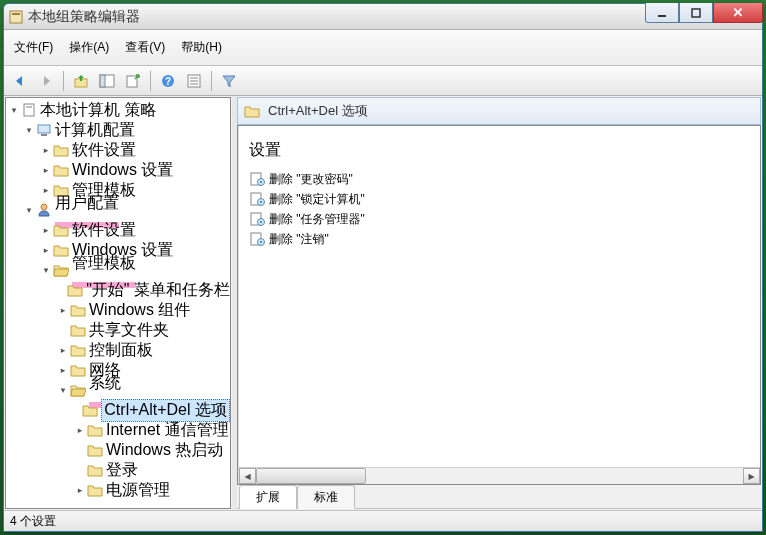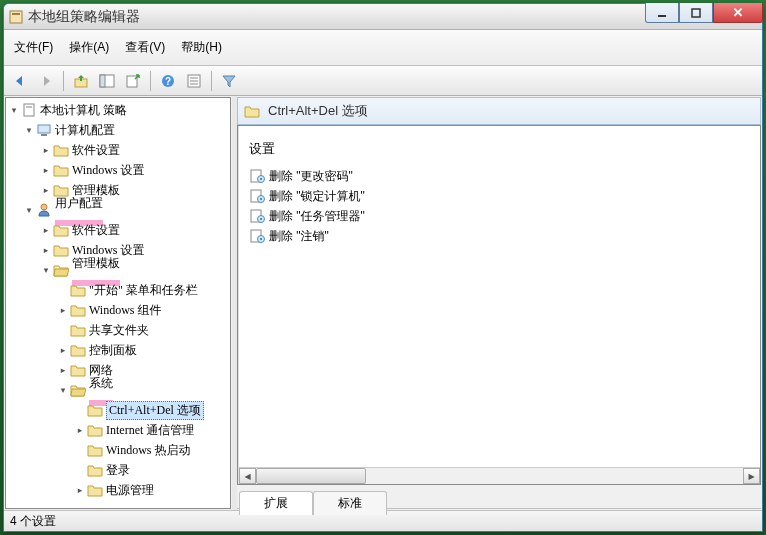--- a/index.html
+++ b/index.html
@@ -25,43 +25,43 @@
   .client { flex: 1; display: flex; min-height: 0; }
   .treepanel { width: 226px; background: #fff; border: 1px solid #888; margin: 1px; overflow: auto; }
   .splitter { width: 5px; background: #e8e8e8; cursor: ew-resize; }
   .mainpanel { flex: 1; display: flex; flex-direction: column; margin: 1px 1px 1px 0; min-width: 0; }
 
   .tree { padding: 2px 0; }
   .tn { white-space: nowrap; }
   .tn-row { display: flex; align-items: center; height: 20px; }
   .tn-toggle { width: 12px; text-align: center; color: #555; font-size: 9px; user-select: none; }
   .tn-icon { width: 16px; height: 16px; margin: 0 3px 0 1px; flex-shrink: 0; }
-  .tn-label { font-size: 12px; font-family: Liberation Serif, serif; }
+  .tn-label { font-size: 16px; }
   .tn-sel > .tn-row .tn-label { background: #cde6ff; border: 1px dotted #3a7aa0; padding: 0 2px; }
   .tn-kids { padding-left: 17px; }
   .underline-red { border-bottom: 6px solid #f9a8d4; display: inline-block; padding-bottom: 8px; }
 
   .hdrbar { height: 28px; background: linear-gradient(to bottom, #f2f6fb 0%, #e2ecf6 100%); border: 1px solid #aac0d8; display: flex; align-items: center; padding: 0 6px; }
   .hdrbar .ficon { width: 16px; height: 16px; margin-right: 8px; }
   .hdrbar .hlabel { font-size: 13px; color: #333; }
 
   .content { flex: 1; display: flex; border: 1px solid #888; background: #fff; min-height: 0; position: relative; }
   .c-left { width: 200px; padding: 14px 10px; font-size: 12px; }
   .c-right { flex: 1; padding: 14px 10px; border-left: 1px solid #e0e0e0; min-width: 0; overflow: hidden; position: relative; }
-  .col-head { font-size: 13px; margin-bottom: 8px; }
+  .col-head { font-size: 16px; margin-bottom: 8px; }
   .policy-item { display: flex; align-items: center; height: 20px; white-space: nowrap; }
   .policy-item .picon { width: 16px; height: 16px; margin-right: 4px; flex-shrink: 0; }
 
   .hscroll { position: absolute; bottom: 0; left: 0; right: 0; height: 17px; background: #f0f0f0; border-top: 1px solid #ccc; display: flex; align-items: center; }
   .hs-btn { width: 17px; height: 16px; background: linear-gradient(#fdfdfd,#e0e0e0); border: 1px solid #aaa; display: flex; align-items: center; justify-content: center; font-size: 8px; color: #555; }
   .hs-track { flex: 1; height: 16px; position: relative; }
   .hs-thumb { position: absolute; left: 0; top: 0; height: 16px; width: 110px; background: linear-gradient(#f4f4f4,#d8d8d8); border: 1px solid #aaa; border-radius: 2px; }
 
   .tabsbar { height: 24px; background: #f0f0f0; display: flex; align-items: flex-end; gap: 0; padding-left: 2px; border-bottom: 1px solid #c0c0c0; }
-  .tab { padding: 3px 24px 3px; font-size: 12px; background: #f6f6f6; border: 1px solid #c0c0c0; border-bottom: none; border-radius: 3px 3px 0 0; position: relative; top: 7px; margin-top: 21px; }
+  .tab { padding: 3px 16px 3px; font-size: 12px; background: #f6f6f6; border: 1px solid #c0c0c0; border-bottom: none; border-radius: 3px 3px 0 0; position: relative; top: 1px; margin-top: 21px; }
   .tab.active { background: #fff; font-weight: normal; }
 
   .statusbar { height: 21px; background: linear-gradient(to bottom,#f6f6f6,#e4e4e4); border-top: 1px solid #c0c0c0; display: flex; align-items: center; padding: 0 6px; font-size: 12px; }
 
   svg { display: block; }
 </style>
 </head>
 <body>
 
 <div class="window">

